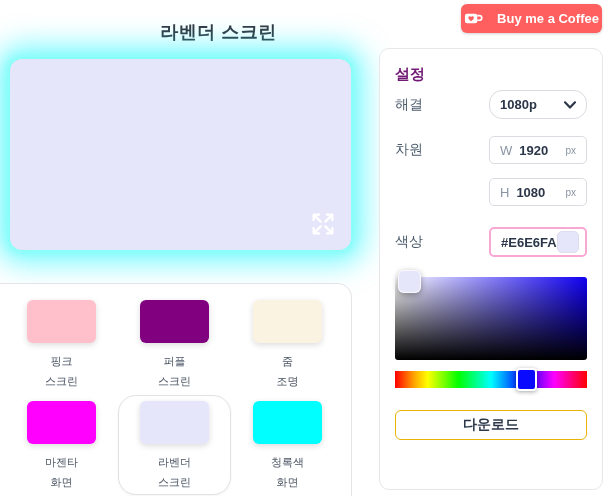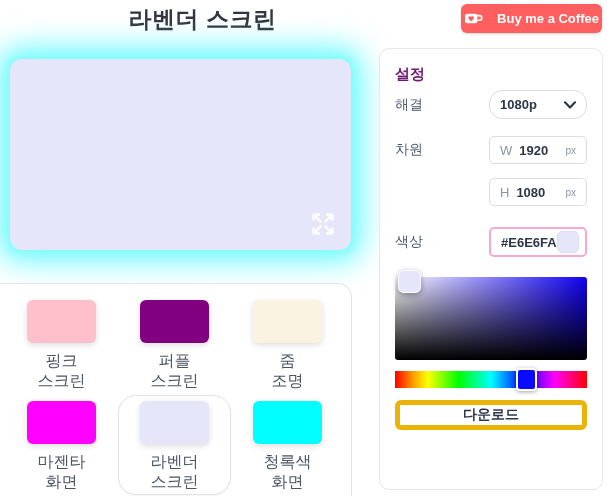--- a/index.html
+++ b/index.html
@@ -4,21 +4,21 @@
 <style>
   html,body{margin:0;padding:0;}
   body{
     width:607px;height:496px;overflow:hidden;position:relative;
     background:#ffffff;font-family:"Liberation Sans",sans-serif;
     -webkit-font-smoothing:antialiased;
   }
   
   .page-title{
     position:absolute;left:15px;top:4px;width:375px;text-align:center;
-    font-size:23px;font-weight:600;color:#333640;margin:0;letter-spacing:.5px;
+    font-size:18px;font-weight:600;color:#333640;margin:16px;letter-spacing:.5px;
   }
   .bmc-btn{
     position:absolute;left:461px;top:4px;width:141px;height:29px;
     border:none;border-radius:6px;color:#fff;font-size:13px;font-weight:700;
     display:flex;align-items:center;justify-content:center;gap:14px;
     font-family:"Liberation Sans",sans-serif;cursor:pointer;
     box-shadow:0 1px 3px rgba(0,0,0,.18);padding:0;
   }
   .bmc-btn svg{flex:0 0 auto;}
   
@@ -45,21 +45,21 @@
   .swatch-item{
     display:flex;flex-direction:column;align-items:center;
     cursor:pointer;background:transparent;border:none;padding:0;
     font-family:"Liberation Sans",sans-serif;
   }
   .swatch{
     width:69px;height:43px;border-radius:6px;margin-bottom:8px;
     box-shadow:0 2px 6px rgba(0,0,0,.14);
   }
   .swatch-label{
-    font-size:16px;line-height:20px;color:#4b5563;text-align:center;
+    font-size:11px;line-height:20px;color:#4b5563;text-align:center;
   }
   .swatch-item.selected{
     border:1px solid #e2e2e6;border-radius:18px;background:#fff;
     padding:5px 7px 2px;margin-top:-6px;margin-bottom:-3px;
     box-shadow:0 1px 3px rgba(0,0,0,.05);
   }
   
   .settings-panel{
     position:absolute;left:379px;top:48px;width:224px;height:442px;
     background:#fff;border:1px solid #e7e7ea;border-radius:10px;
@@ -112,22 +112,22 @@
     background:linear-gradient(to right,
       #ff0000 0%, #ffa500 10%, #ffff00 17%, #00ff00 33%,
       #00ffff 50%, #0000ff 67%, #ff00ff 83%, #ff0000 100%);
   }
   .hue-handle{
     position:absolute;left:121px;top:-3px;width:21px;height:23px;
     border:2px solid #fff;border-radius:4px;box-sizing:border-box;
     box-shadow:0 1px 4px rgba(0,0,0,.35);cursor:grab;
   }
   .download-btn{
-    margin-top:12px;width:100%;height:30px;background:#fff;
-    border:5px solid #eab308;border-radius:6px;cursor:pointer;
+    margin-top:22px;width:100%;height:30px;background:#fff;
+    border:1px solid #eab308;border-radius:6px;cursor:pointer;
     font-size:14px;font-weight:600;color:#2b3648;
     font-family:"Liberation Sans",sans-serif;
   }
 </style>
 </head>
 <body>
 
 <h1 class="page-title">라벤더 스크린</h1>
 
 <button class="bmc-btn" style="background-color: rgb(255, 95, 95);">

